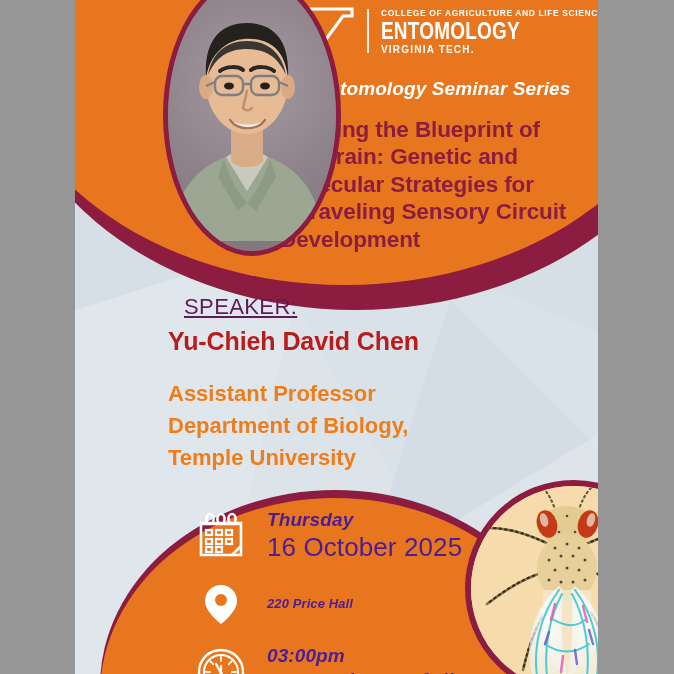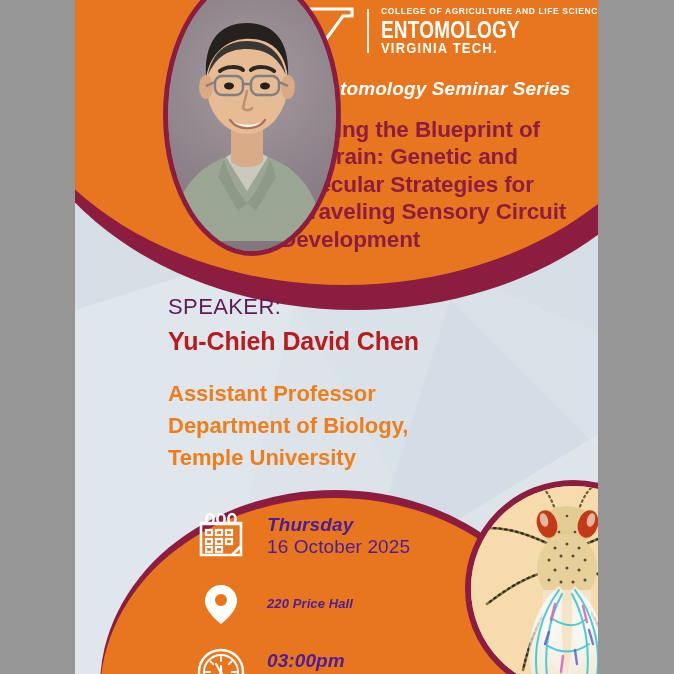--- a/index.html
+++ b/index.html
@@ -48,21 +48,21 @@
   .vt-words{display:flex;flex-direction:column;justify-content:center;color:#fff;}
   .vt-col{
     font-size:8.5px;letter-spacing:.6px;font-weight:bold;line-height:1.1;
     white-space:nowrap;transform:scaleY(1.15);transform-origin:left top;
   }
   .vt-ento{
     font-size:19px;font-weight:bold;letter-spacing:.2px;line-height:1.05;
     transform:scaleY(1.22);transform-origin:left top;margin-top:2px;
   }
   .vt-vt{
-    font-size:13px;font-weight:bold;letter-spacing:1.2px;line-height:1.1;
+    font-size:10px;font-weight:bold;letter-spacing:1.2px;line-height:1.1;
     transform:scaleY(1.1);transform-origin:left top;margin-top:4px;
   }
 
   
   .series{
     position:absolute;left:218px;top:78px;width:300px;
     color:#fff;font-size:19px;font-style:italic;font-weight:bold;
     text-align:center;letter-spacing:.1px;
   }
   .title{
@@ -79,22 +79,22 @@
     overflow:hidden;
     background:#8e8289;
   }
   .hs-inner{position:absolute;inset:0;overflow:hidden;border-radius:50%;}
   .hs-bg{position:absolute;inset:0;
     background:radial-gradient(circle at 50% 38%, #a39aa0 0%, #8d8289 55%, #7d7379 100%);}
   .hs-svg{position:absolute;left:0;top:0;}
 
   
   .speaker-label{
-    position:absolute;left:93px;top:294px;
-    color:#5e1b56;font-size:22px;letter-spacing:.4px;
+    position:absolute;left:109px;top:294px;
+    color:#5e1b56;font-size:22px;letter-spacing:.4px;text-decoration:underline;
   }
   .speaker-name{
     position:absolute;left:93px;top:327px;
     color:#b91c1c;font-size:25px;font-weight:bold;letter-spacing:-.1px;
   }
   .speaker-role{
     position:absolute;left:93px;top:378px;width:400px;
     color:#ef7d1a;font-size:22px;font-weight:bold;line-height:1.45;
   }
 
@@ -115,21 +115,21 @@
     overflow:hidden;
   }
   .fly-svg{position:absolute;left:0;top:0;}
 
   
   .details{position:absolute;left:118px;top:508px;width:300px;}
   .drow{display:flex;align-items:center;gap:18px;margin-bottom:12px;}
   .dicon{width:56px;height:56px;flex:0 0 56px;display:flex;align-items:center;justify-content:center;}
   .dtext{color:#4c1d95;line-height:1.18;}
   .dtop{font-size:19px;font-style:italic;font-weight:bold;letter-spacing:.1px;}
-  .dsub{font-size:19px;letter-spacing:.1px;}
+  .dsub{font-size:26px;letter-spacing:.1px;}
   .drow.single .dtop{font-size:13px;}
 </style>
 </head>
 <body>
 
 <div class="stage">
   <div class="poster">
 
     <div class="facet f1"></div>
     <div class="facet f2"></div>

